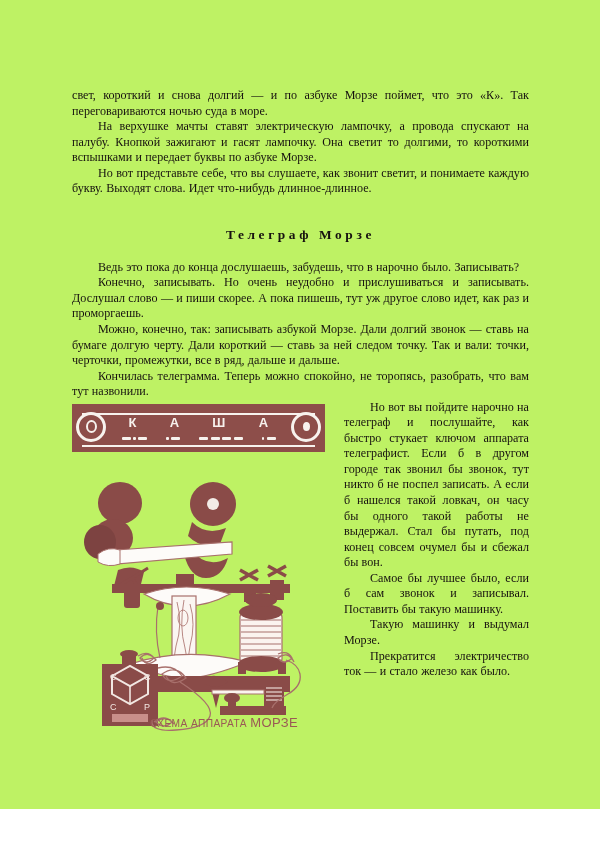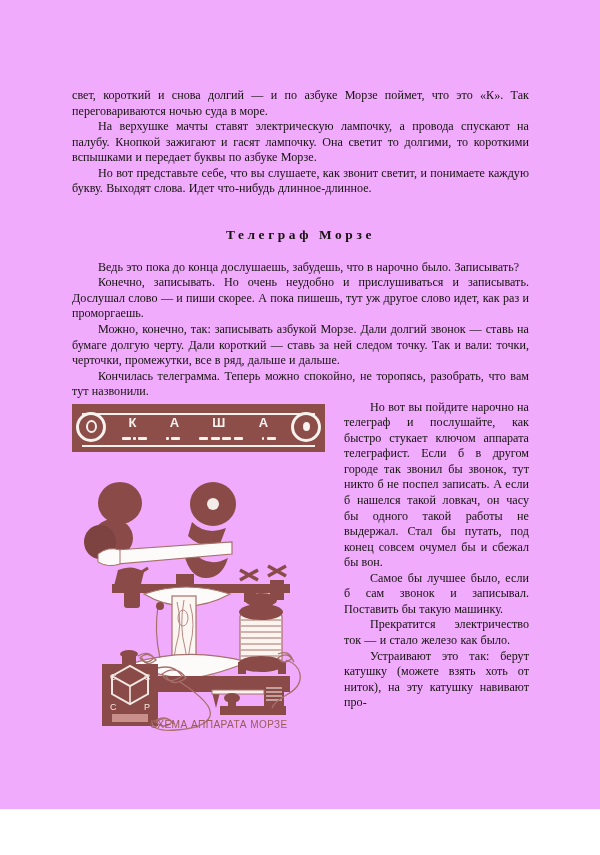--- a/index.html
+++ b/index.html
@@ -12,21 +12,21 @@
     width: 600px;
     height: 855px;
     overflow: hidden;
     font-family: "Liberation Serif", "DejaVu Serif", serif;
     color: #16120f;
   }
   .page {
     position: relative;
     width: 600px;
     height: 809px;
-    background: #f0abfc;
+    background: #bef264;
     box-sizing: border-box;
   }
   .text-column {
     position: absolute;
     left: 72px;
     top: 88px;
     width: 457px;
   }
   p.body-par {
     margin: 0;
@@ -158,21 +158,21 @@
   .fig-caption {
     position: absolute;
     left: 78px;
     bottom: 2px;
     font-family: "Liberation Sans", sans-serif;
     font-size: 10.2px;
     letter-spacing: 0.4px;
     color: #9a5a55;
     white-space: nowrap;
   }
-  .fig-caption .big { font-size: 10px; margin-top: 28px; }
+  .fig-caption .big { font-size: 13px; margin-top: 28px; }
 </style>
 </head>
 <body>
 
 <div class="page">
 
   <div class="text-column">
 
     <p class="body-par no-indent">свет, короткий и снова долгий — и по азбуке Морзе поймет, что это «К». Так переговариваются ночью суда в море.</p>
     <p class="body-par">На верхушке мачты ставят электрическую лампочку, а провода спускают на палубу. Кнопкой зажигают и гасят лампочку. Она светит то долгими, то короткими вспышками и передает буквы по азбуке Морзе.</p>
@@ -333,17 +333,17 @@
 
         <div class="fig-caption">
           <span>СХЕМА АППАРАТА</span>
           <span class="big">МОРЗЕ</span>
         </div>
       </div>
     </div>
 
     <p class="body-par">Но вот вы пойдите нарочно на телеграф и послушайте, как быстро стукает ключом аппарата телеграфист. Если б в другом городе так звонил бы звонок, тут никто б не поспел записать. А если б нашелся такой ловкач, он часу бы одного такой работы не выдержал. Стал бы путать, под конец совсем очумел бы и сбежал бы вон.</p>
     <p class="body-par">Самое бы лучшее было, если б сам звонок и записывал. Поставить бы такую машинку.</p>
+    <p class="body-par">Такую машинку и выдумал Морзе.</p>
     <p class="body-par">Прекратится электричество ток — и стало железо как было.</p>
-    <p class="body-par">Устраивают это так: берут катушку (можете взять хоть от ниток), на эту катушку навивают про-</p>
 
   </div>
 </div>
 
 </body></html>

